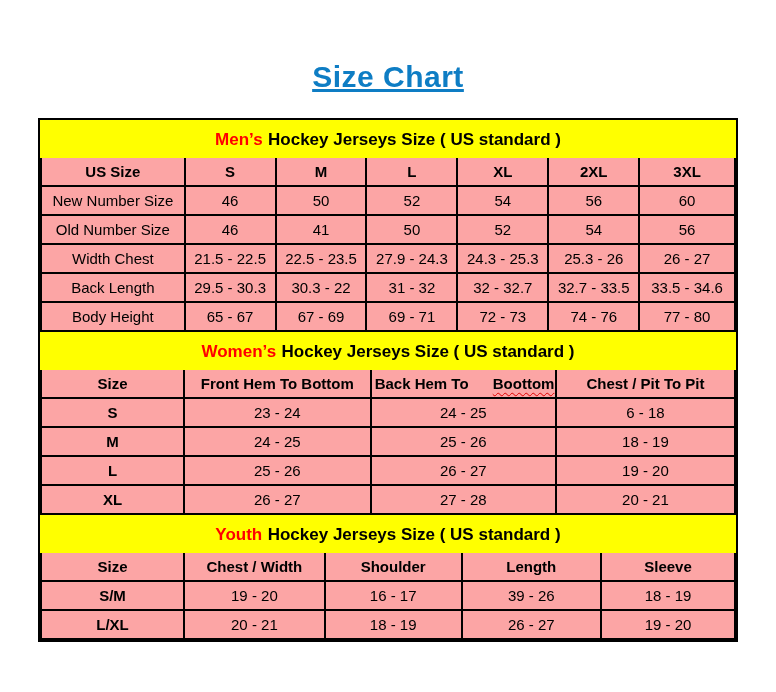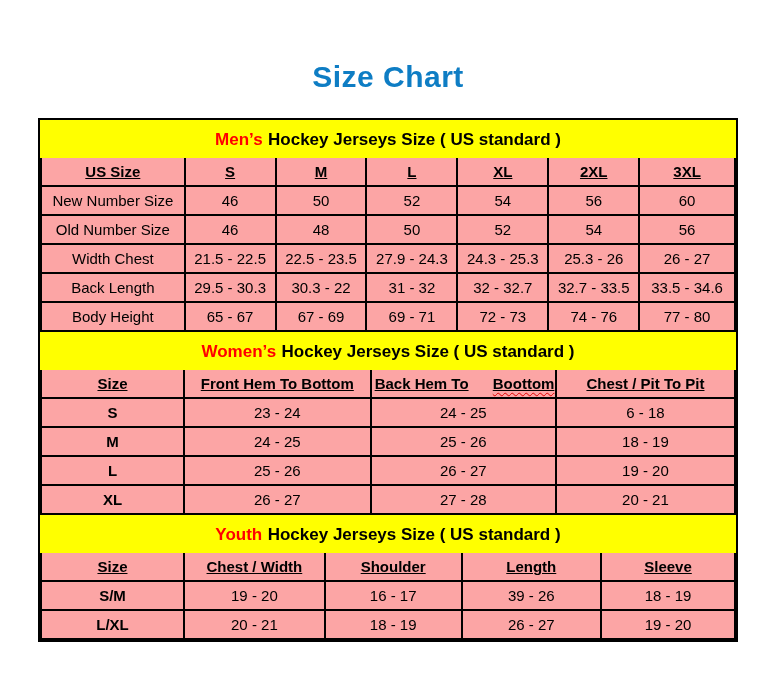--- a/index.html
+++ b/index.html
@@ -18,20 +18,21 @@
     padding-top: 60px;
     overflow: hidden;
   }
   .title {
     margin: 0 0 24px 0;
     text-align: center;
     font-size: 30px;
     font-weight: bold;
     letter-spacing: 0.5px;
     color: var(--title-blue, #0e7dc4);
+    text-decoration: underline;
   }
   .chart {
     width: 700px;
     margin: 0 auto;
     border: 2px solid var(--border-black, #000);
     background: #fca5a5;
   }
   .band {
     background: var(--band-yellow, #ffff00);
     text-align: center;
@@ -56,21 +57,21 @@
     font-size: 15px;
     padding: 4px 3px;
     line-height: 19px;
     overflow: hidden;
     white-space: nowrap;
   }
   table.grid th { font-weight: bold; }
   table.grid td { font-weight: normal; }
   table.grid.labels-bold td:first-child { font-weight: bold; }
   
-  table.grid tr th { border-top: none; text-decoration: underline; }
+  table.grid tr th { border-top: none; }
   .band { border: none; }
   .squiggle {
     margin-left: 0.28em;
     text-decoration: underline;
     text-decoration-style: wavy;
     text-decoration-color: #e00000;
     text-decoration-thickness: 1px;
     text-underline-offset: 3px;
     padding-left: 20px;
   }
@@ -109,21 +110,21 @@
             <td>46</td>
             <td>50</td>
             <td>52</td>
             <td>54</td>
             <td>56</td>
             <td>60</td>
           </tr>
           <tr>
             <td>Old Number Size</td>
             <td>46</td>
-            <td>48</td>
+            <td>41</td>
             <td>50</td>
             <td>52</td>
             <td>54</td>
             <td>56</td>
           </tr>
           <tr>
             <td>Width Chest</td>
             <td>21.5 - 22.5</td>
             <td>22.5 - 23.5</td>
             <td>27.9 - 24.3</td>

